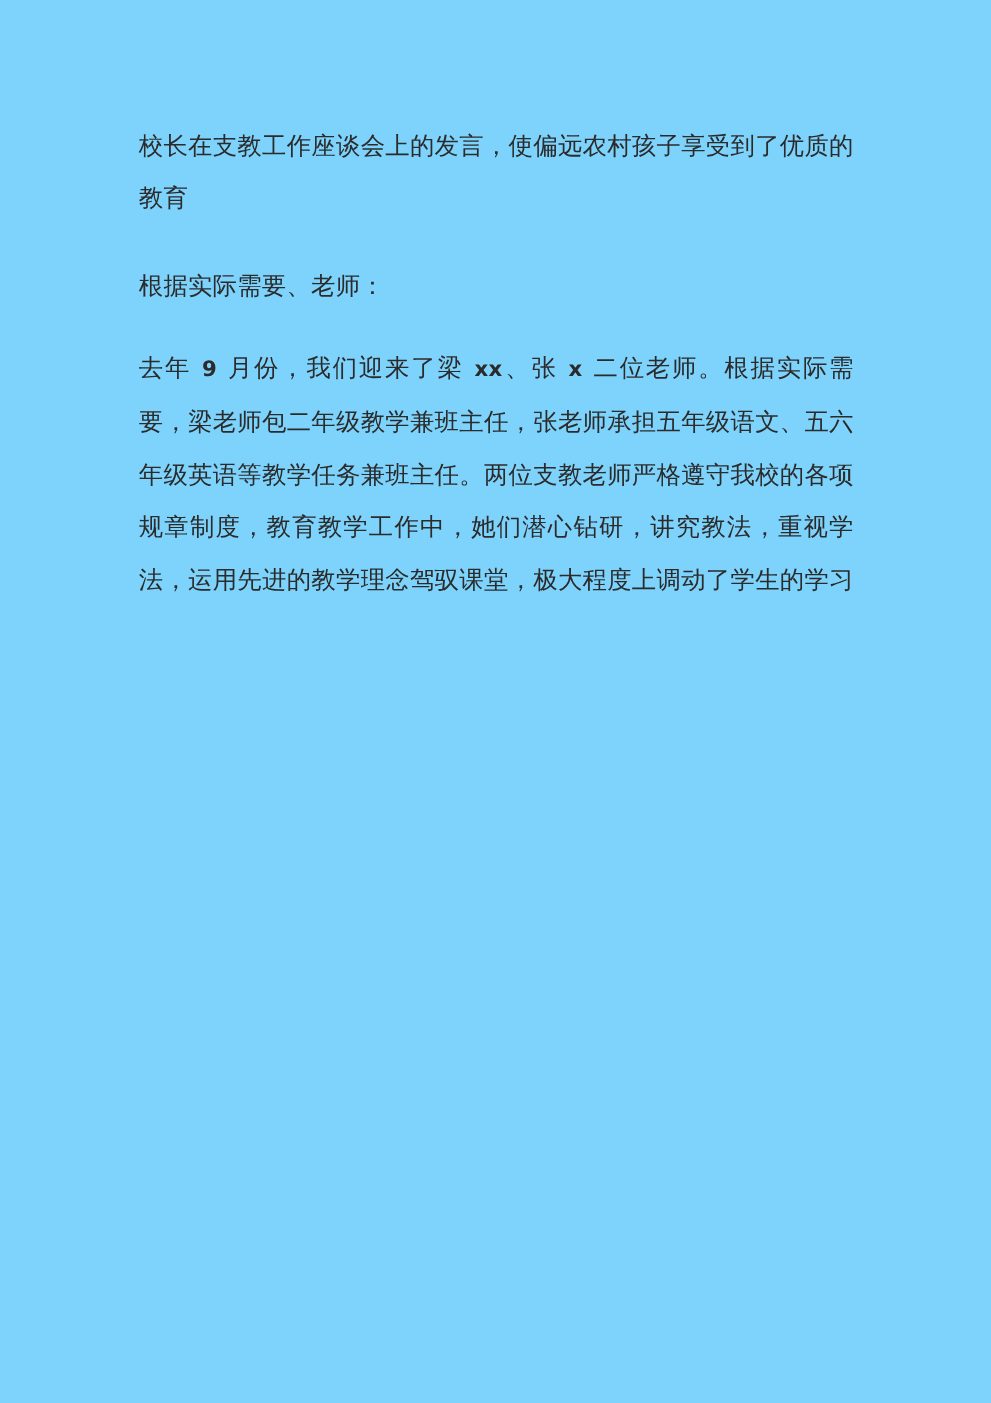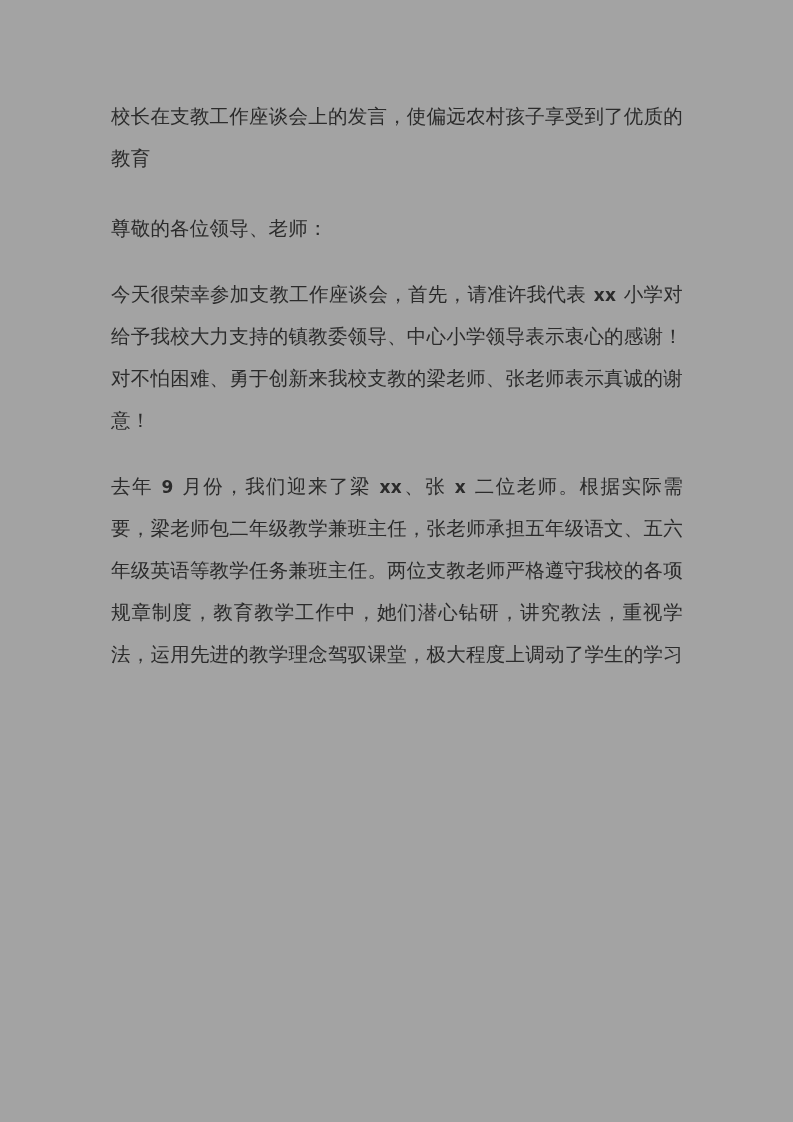--- a/index.html
+++ b/index.html
@@ -12,21 +12,21 @@
   body {
     font-family: "DejaVu Serif", "Liberation Serif", serif;
     -webkit-font-smoothing: antialiased;
   }
 
   .page {
     position: relative;
     width: 793px;
     height: 1122px;
     margin: 0 auto;
-    background: #a3a3a3;
+    background: #7dd3fc;
     overflow: hidden;
     box-sizing: border-box;
   }
 
   .doc-body {
     position: absolute;
     left: 111px;
     top: 96px;
     width: 572px;
   }
@@ -68,23 +68,22 @@
 </style>
 </head>
 <body>
 
 <div class="page">
 
   <div class="doc-body">
 
     <p class="para heading">校长在支教工作座谈会上的发言，使偏远农村孩子享受到了优质的教育</p>
 
-    <p class="para">尊敬的各位领导、老师：</p>
+    <p class="para">根据实际需要、老师：</p>
 
 
-    <p class="para">今天很荣幸参加支教工作座谈会，首先，请准许我代表 <span class="lat">xx</span> 小学对给予我校大力支持的镇教委领导、中心小学领导表示衷心的感谢！对不怕困难、勇于创新来我校支教的梁老师、张老师表示真诚的谢意！</p>
 
 
     <p class="para tail">去年 <span class="lat">9</span> 月份，我们迎来了梁 <span class="lat">xx</span>、张 <span class="lat">x</span> 二位老师。根据实际需要，梁老师包二年级教学兼班主任，张老师承担五年级语文、五六年级英语等教学任务兼班主任。两位支教老师严格遵守我校的各项规章制度，教育教学工作中，她们潜心钻研，讲究教法，重视学法，运用先进的教学理念驾驭课堂，极大程度上调动了学生的学习兴趣。张老师按照学校的要求认真完成每个教学环节，做到了备课认真仔细，重点难点突</p>
 
   </div>
 
 </div>
 
 </body></html>

